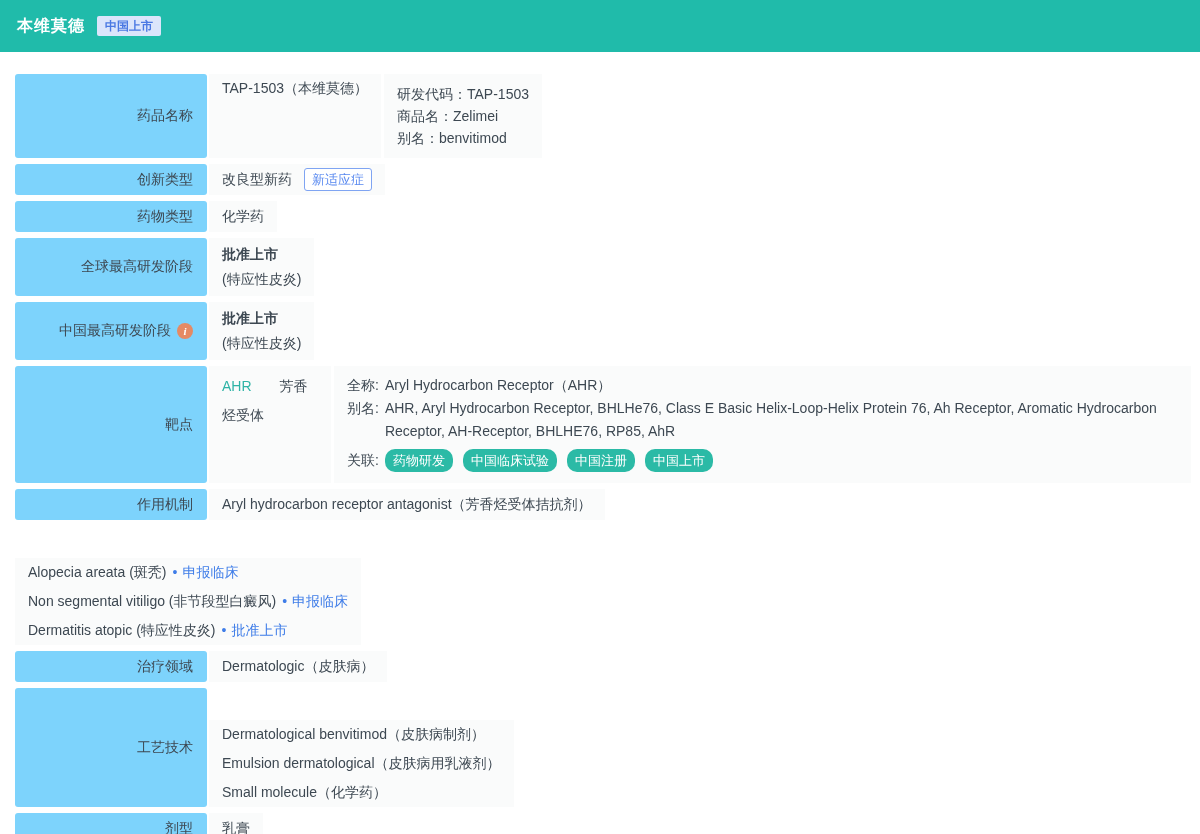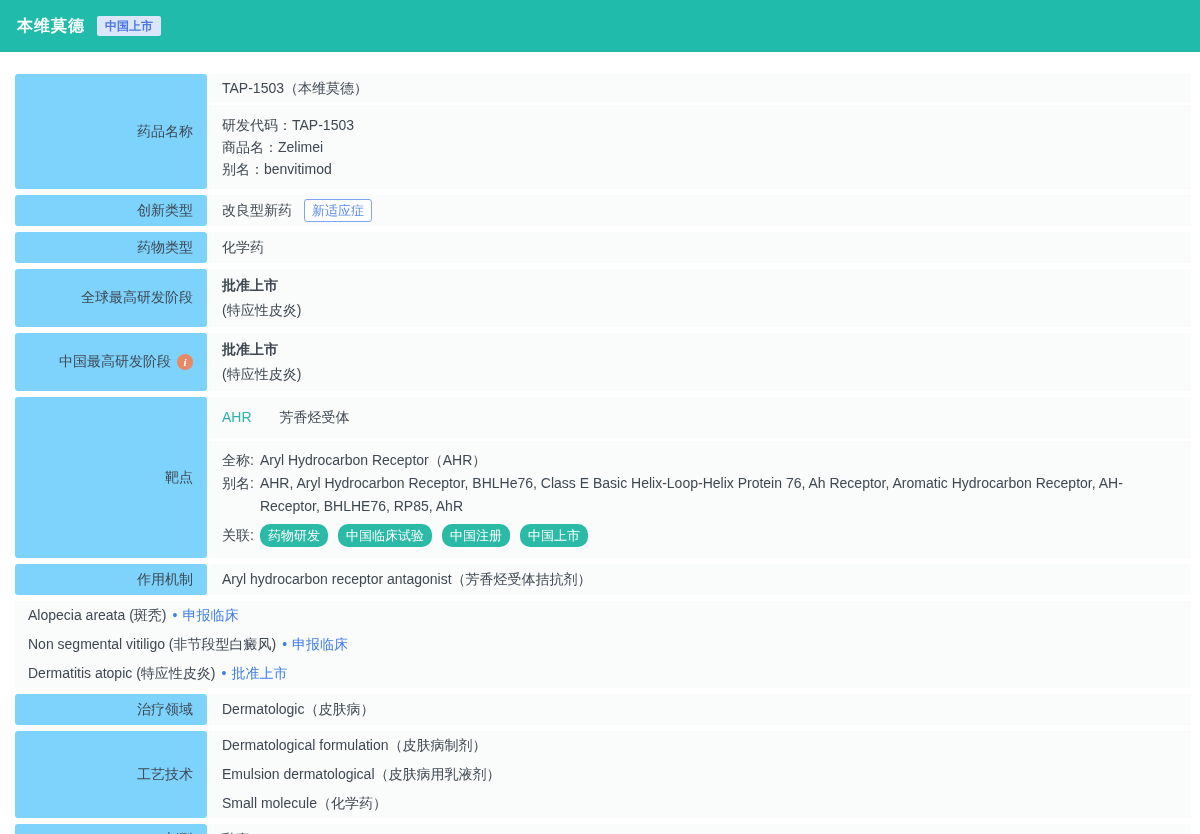--- a/index.html
+++ b/index.html
@@ -13,31 +13,31 @@
   .hdr { height:52px; background:#20bbaa; display:flex; align-items:center; padding:0 17px; }
   .hdr-title { font-size:16px; font-weight:700; color:#ffffff; letter-spacing:1px; }
   .hdr-badge { margin-left:12px; background:#dbe5fb; color:#4b79e3; font-size:12px;
     font-weight:600; line-height:1; padding:4px 8px; border-radius:2px; }
   
   .tbl { margin:22px 9px 0 15px; }
   .row { display:flex; align-items:stretch; margin-bottom:6px; }
   .lbl { flex:0 0 192px; width:192px; background:#7dd3fc; border-radius:3px;
     display:flex; align-items:center; justify-content:flex-end;
     padding-right:14px; margin-right:2px; color:#3d4852; }
-  .vcol { flex:1; display:flex; flex-direction:column; gap:3px; }
+  .vcol { flex:1; display:flex; flex-direction:row; gap:3px; }
   .vc { background:#fafbfb; padding:1px 13px; line-height:29px; }
   .vc p { margin:0; }
   .vc-title { line-height:28px; padding:0 13px; }
   .vc-tight { padding:9px 13px; }
   .vc-tight p { line-height:22px; }
   .vc-stage { padding:4px 13px; }
   .vc-stage p { line-height:25px; }
   .vc-ahr { padding:6px 13px; }
   .vc-tdetail { padding:8px 13px; }
-  .vc-loose { padding:0 13px; }
+  .vc-loose { padding:0 13px;margin-top:32px; }
   .vc-loose p { line-height:29px; }
   .b { font-weight:700; }
   
   .kv { display:flex; line-height:23px; margin:0; }
   .kv .k { flex-shrink:0; margin-right:6px; }
   .badge-line { margin-top:3px; line-height:29px; align-items:center; }
   .badges { display:inline-flex; gap:10px; }
   .tag-teal { background:#2bbaa6; color:#ffffff; font-size:13px; line-height:1;
     padding:5px 8px; border-radius:10px; cursor:pointer; white-space:nowrap; }
   .tag-outline { display:inline-block; border:1px solid #7fa4f2; color:#5a8af0;
@@ -191,21 +191,21 @@
       </div>
     </div>
   </div>
 
   <div class="row">
     <div class="lbl">
       <span>工艺技术</span>
     </div>
     <div class="vcol">
       <div class="vc vc-loose">
-        <p>Dermatological formulation（皮肤病制剂）</p>
+        <p>Dermatological benvitimod（皮肤病制剂）</p>
         <p>Emulsion dermatological（皮肤病用乳液剂）</p>
         <p>Small molecule（化学药）</p>
       </div>
     </div>
   </div>
 
   <div class="row">
     <div class="lbl">
       <span>剂型</span>
     </div>

